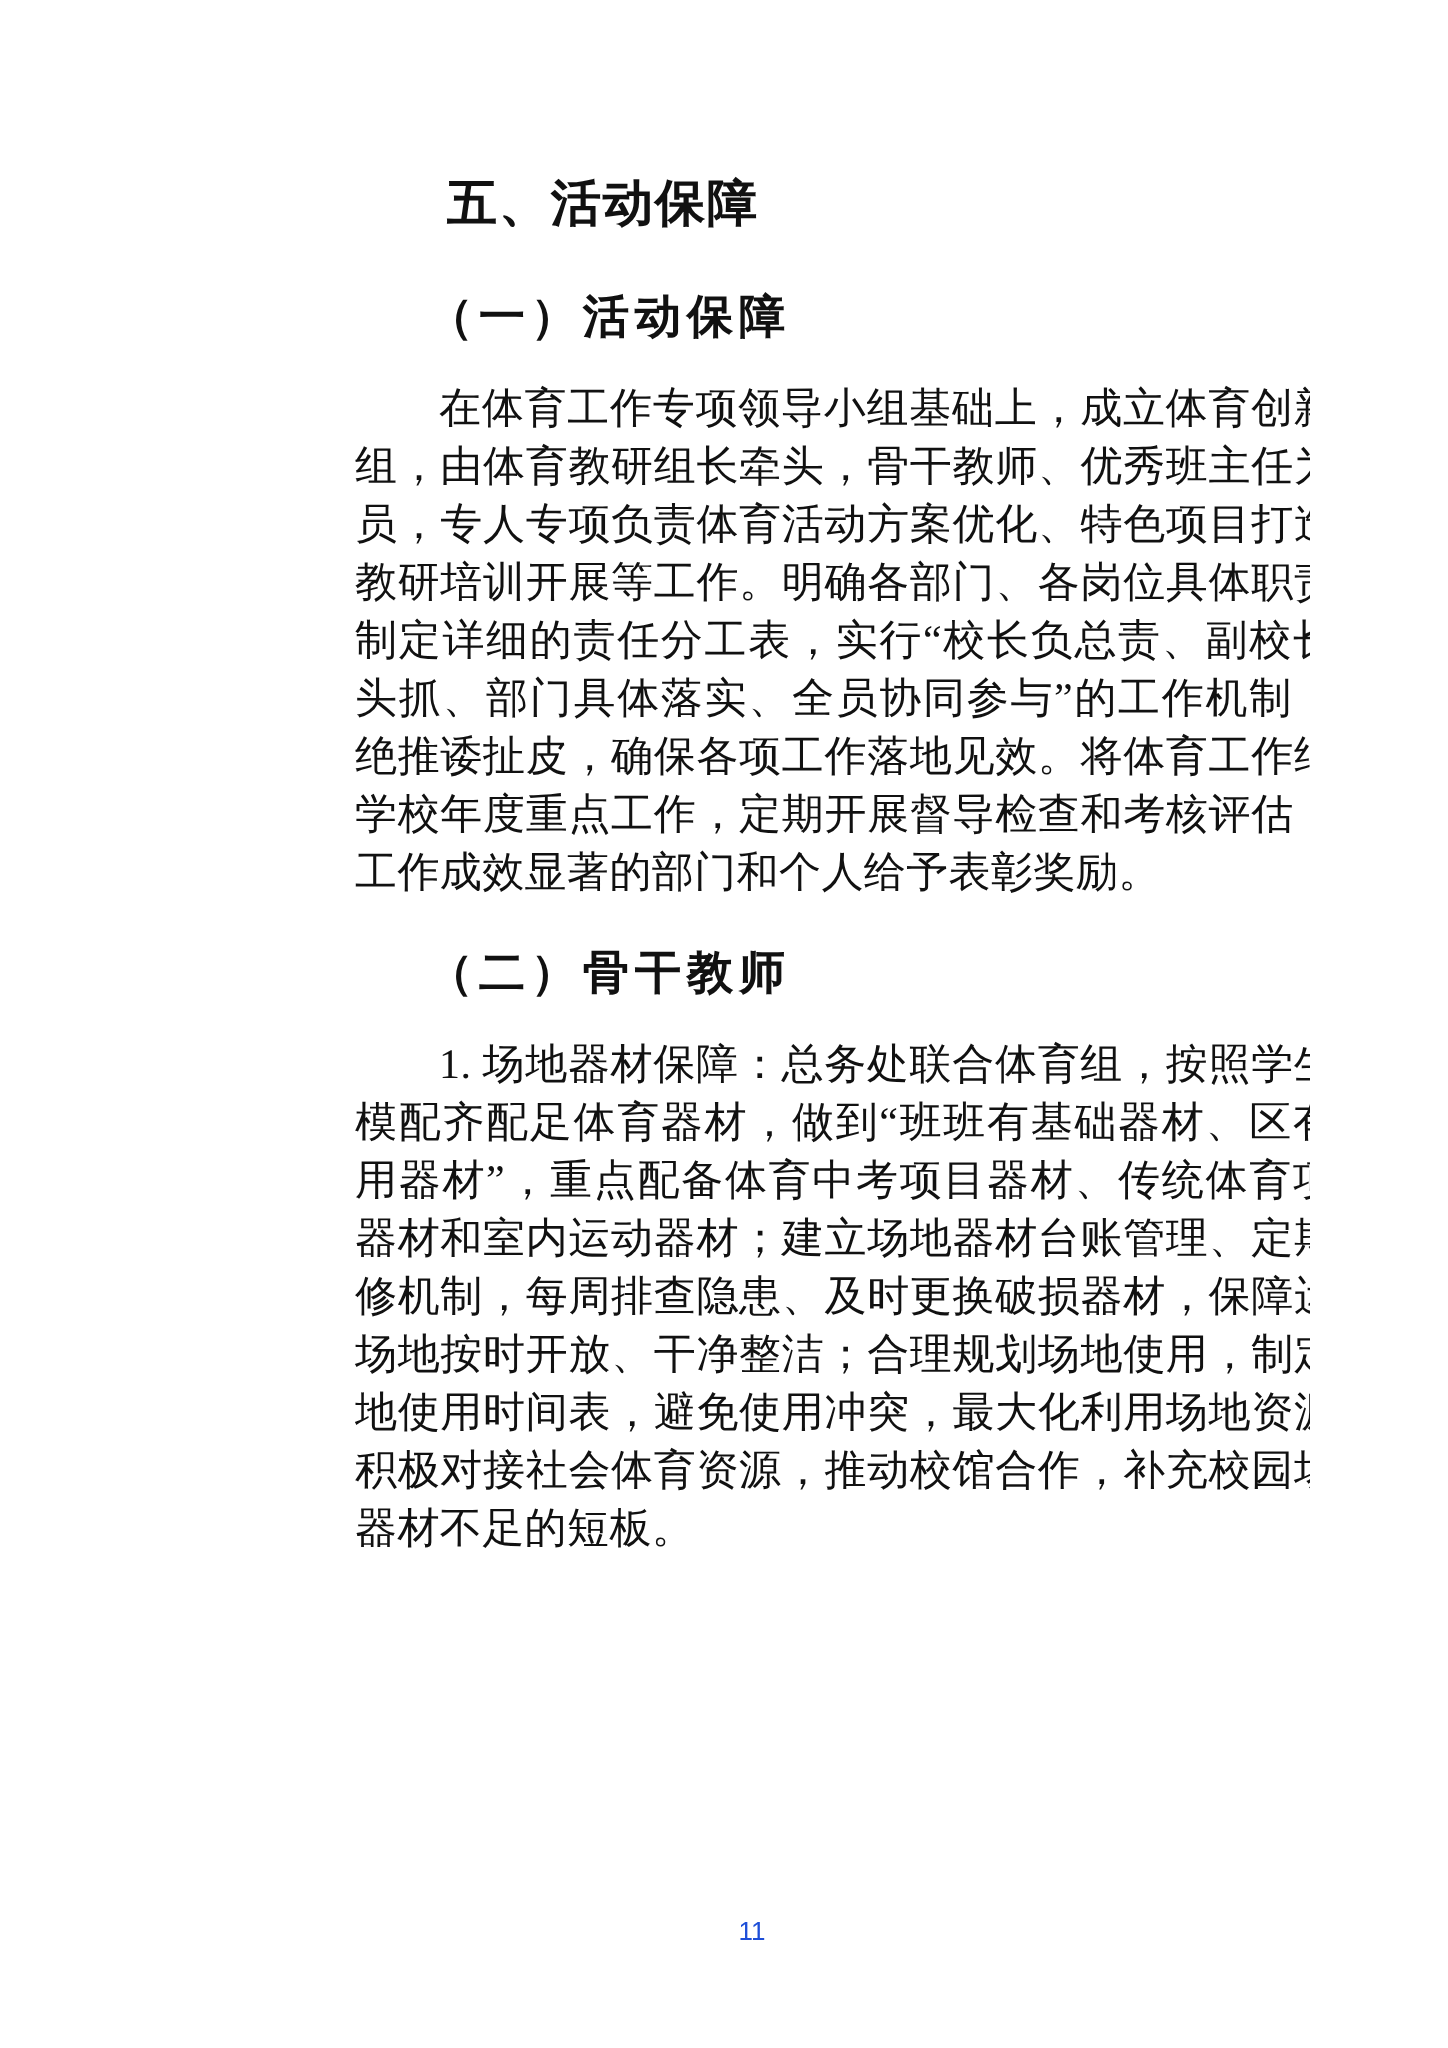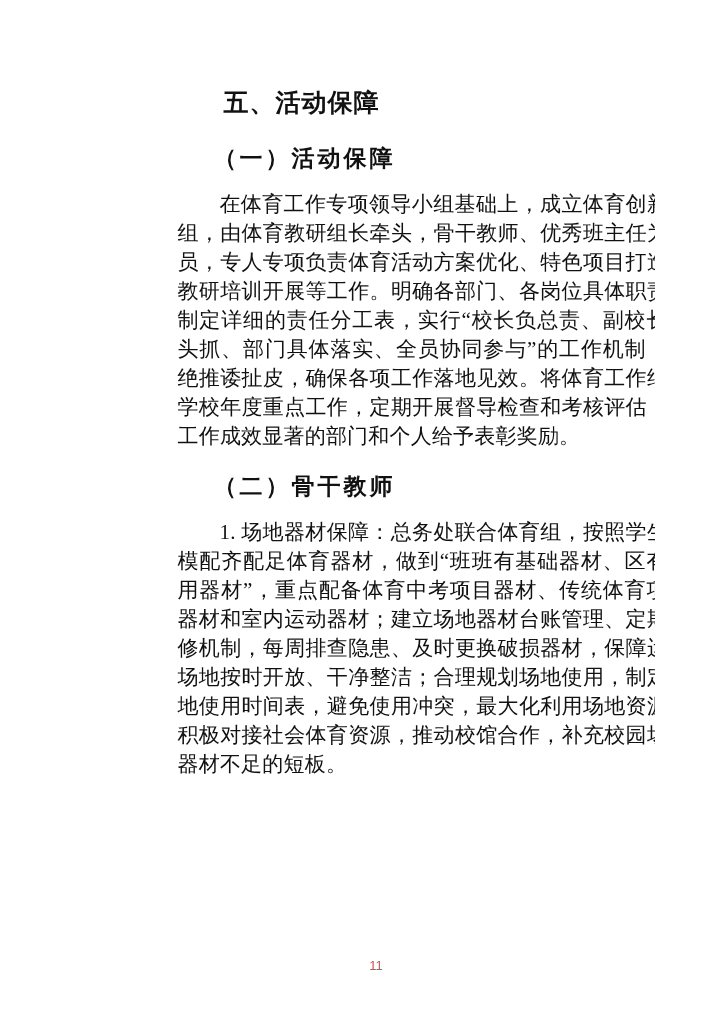--- a/index.html
+++ b/index.html
@@ -49,21 +49,21 @@
     font-family: Liberation Serif, serif;
   }
   .page-number {
     position: absolute;
     top: 958px;
     left: 0;
     width: 100%;
     text-align: center;
     font-family: "Liberation Sans", "DejaVu Sans", sans-serif;
     font-size: 13px;
-    color: #ef4444;
+    color: #1d4ed8;
     padding-left: 14px;
   }
 </style>
 </head>
 <body>
 
 <div class="page">
   <div class="content">
 
     <h1 class="doc-title">五、活动保障</h1>

